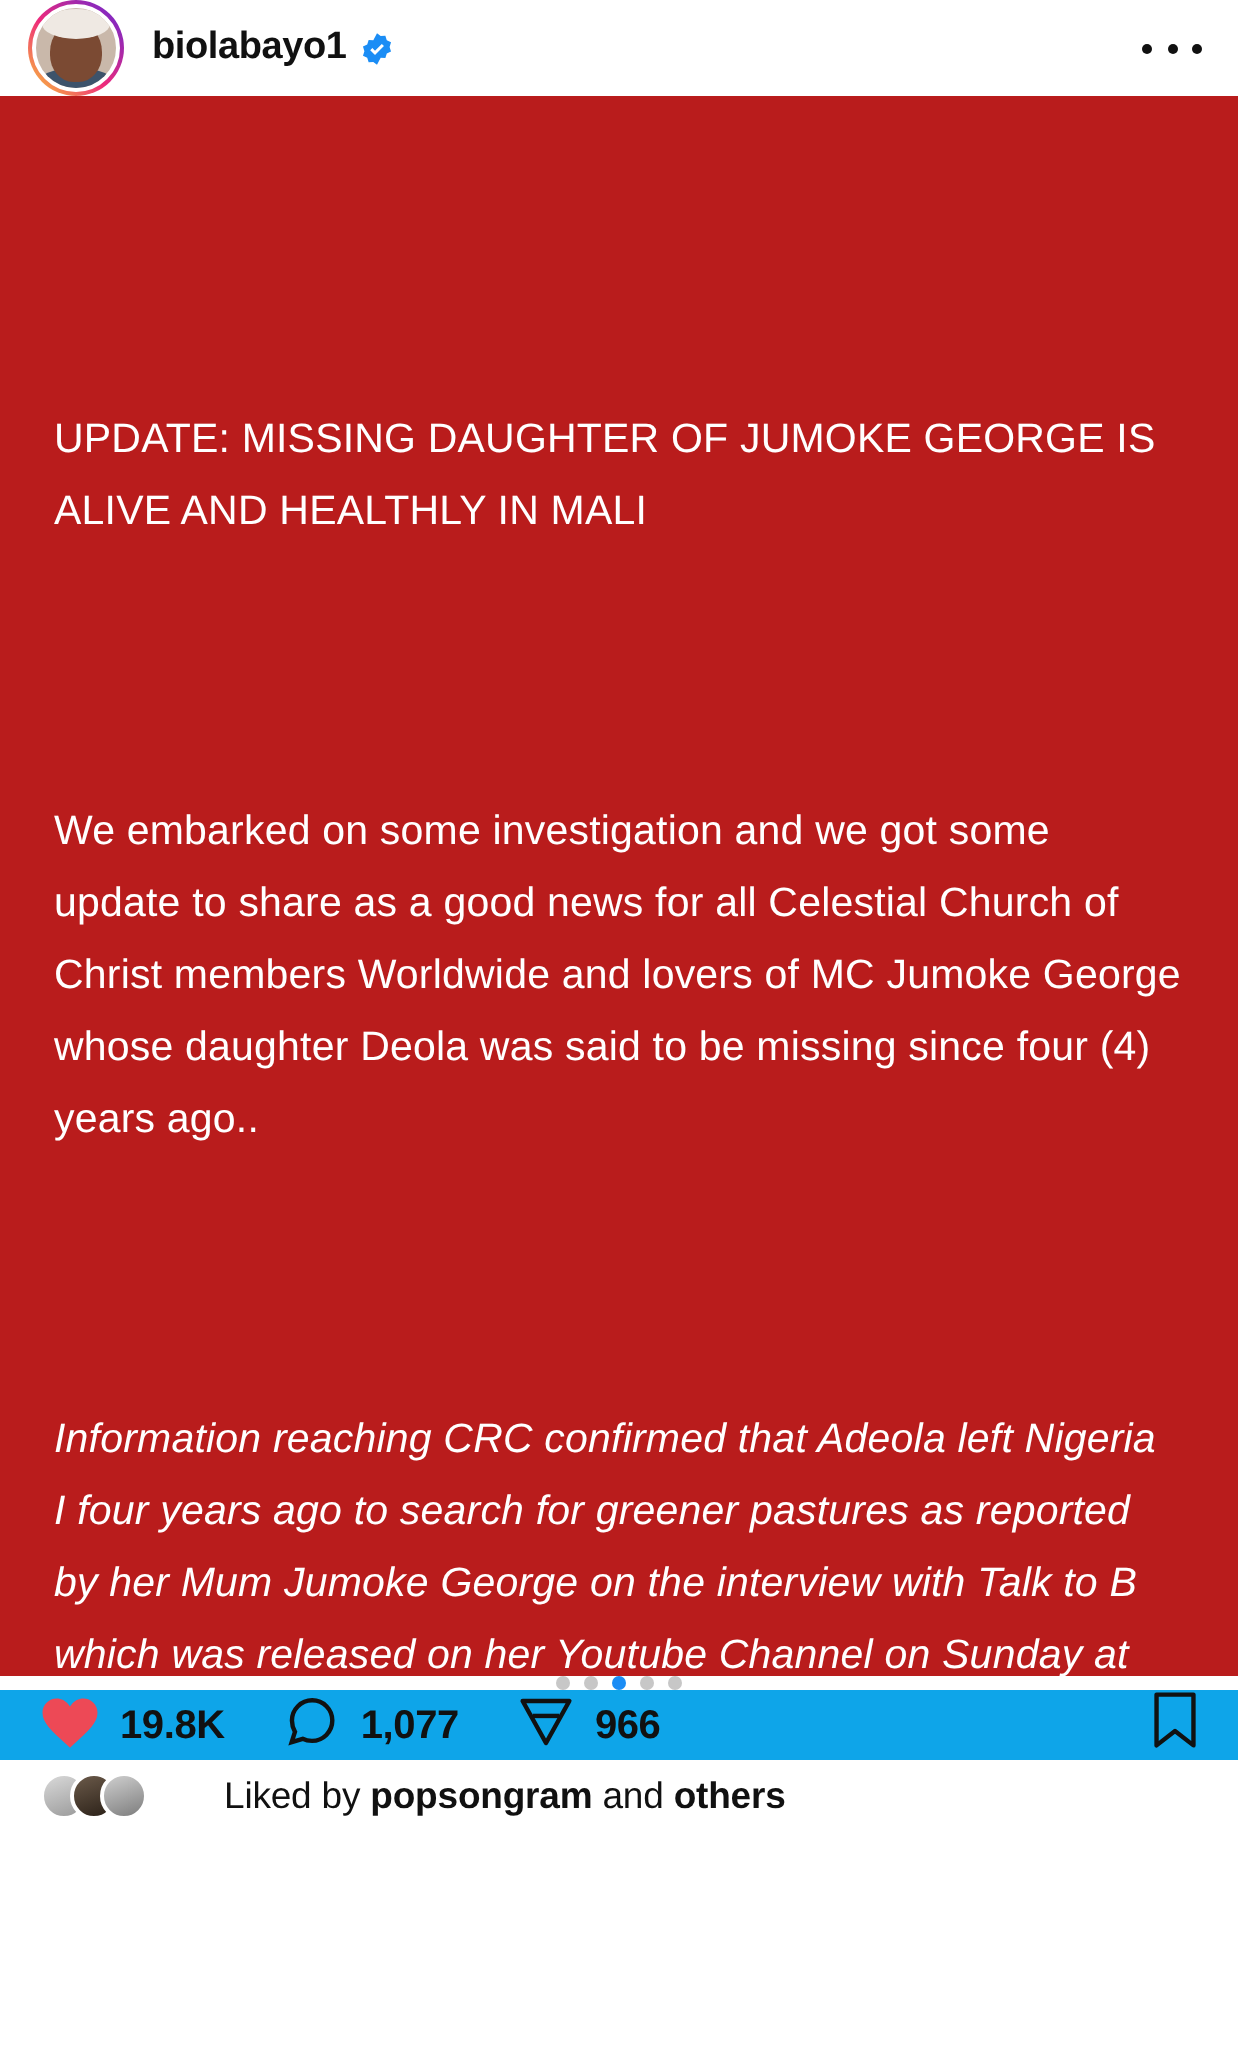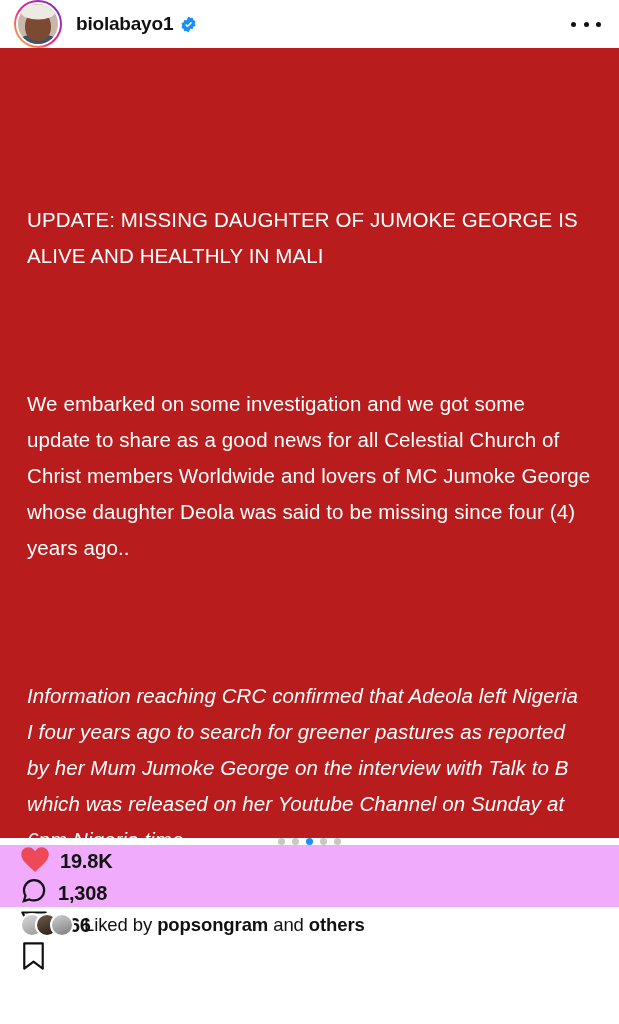--- a/index.html
+++ b/index.html
@@ -138,21 +138,21 @@
     white-space: pre-wrap;
     word-wrap: break-word;
   }
   .media-text .headline {
     display: block;
     font-size: 20.5px;
     line-height: 36px;
     margin-bottom: 36px;
   }
   .media-text p {
-    margin: 4px 0 36px 0;
+    margin: 16px 0 36px 0;
   }
   .media-text p:last-child {
     margin-bottom: 0;
     font-style: italic;
   }
 
   
   .dots {
     height: 40px;
     display: flex;
@@ -167,26 +167,25 @@
     border-radius: 50%;
     background: #c7c7c7;
   }
   .dot.active {
     background: #1b8df5;
   }
 
   
   .actions {
     display: flex;
-    align-items: flex-start;
+    align-items: flex-end;
     padding: 0 18px 0 20px;
     height: 62px;
     box-sizing: border-box;
-    background: #f0abfc;
-    flex-direction: column;
+    background: #0ea5e9;
   }
   .action-group {
     display: flex;
     align-items: center;
     margin-right: 30px;
   }
   .action-count {
     font-size: 20px;
     font-weight: 700;
     color: #111111;
@@ -194,20 +193,21 @@
     letter-spacing: -0.2px;
   }
   .spacer { flex: 1 1 auto; }
   .save-btn { display: flex; align-items: center; }
 
   
   .likes-row {
     display: flex;
     align-items: center;
     padding: 6px 18px 0 20px;
+    gap: 28px;
   }
   .facepile {
     display: flex;
     align-items: center;
     margin-right: 10px;
   }
   .facepile .f {
     width: 24px;
     height: 24px;
     border-radius: 50%;
@@ -292,21 +292,21 @@
       </span>
       <span class="action-count">19.8K</span>
     </div>
 
     <div class="action-group">
       <span>
         <svg width="28" height="28" viewBox="0 0 24 24" aria-hidden="true">
           <path fill="none" stroke="#111111" stroke-width="1.9" d="M20.7 11.4c0 4.8-3.9 8.7-8.7 8.7-1.4 0-2.8-.3-4-.9l-4.7 1.4 1.4-4.4c-.8-1.4-1.3-3-1.3-4.8 0-4.8 3.9-8.7 8.7-8.7s8.6 3.9 8.6 8.7z"></path>
         </svg>
       </span>
-      <span class="action-count">1,308</span>
+      <span class="action-count">1,077</span>
     </div>
 
     <div class="action-group">
       <span>
         <svg width="28" height="28" viewBox="0 0 24 24" aria-hidden="true">
           <path fill="none" stroke="#111111" stroke-width="1.9" stroke-linejoin="round" d="M22 3L2 3l10 18z"></path>
           <path fill="none" stroke="#111111" stroke-width="1.9" stroke-linejoin="round" d="M6.3 9.4h11.4"></path>
         </svg>
       </span>
       <span class="action-count">966</span>

